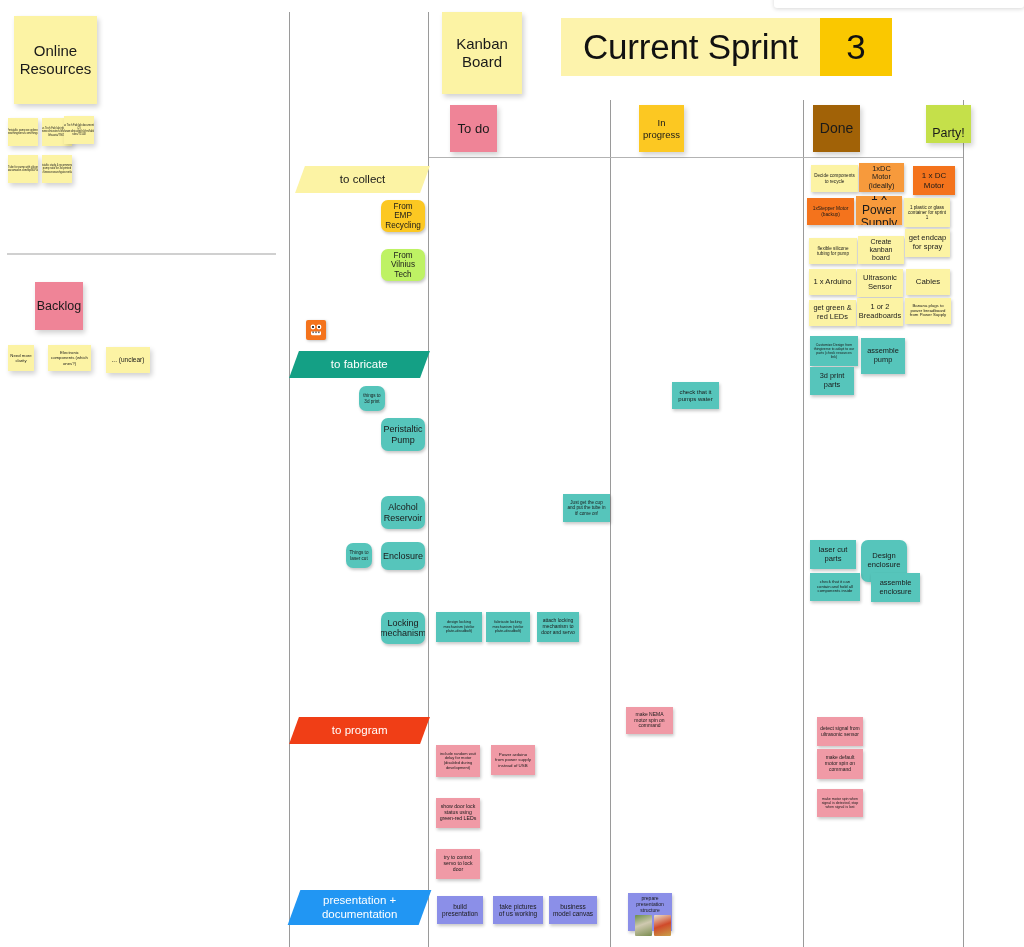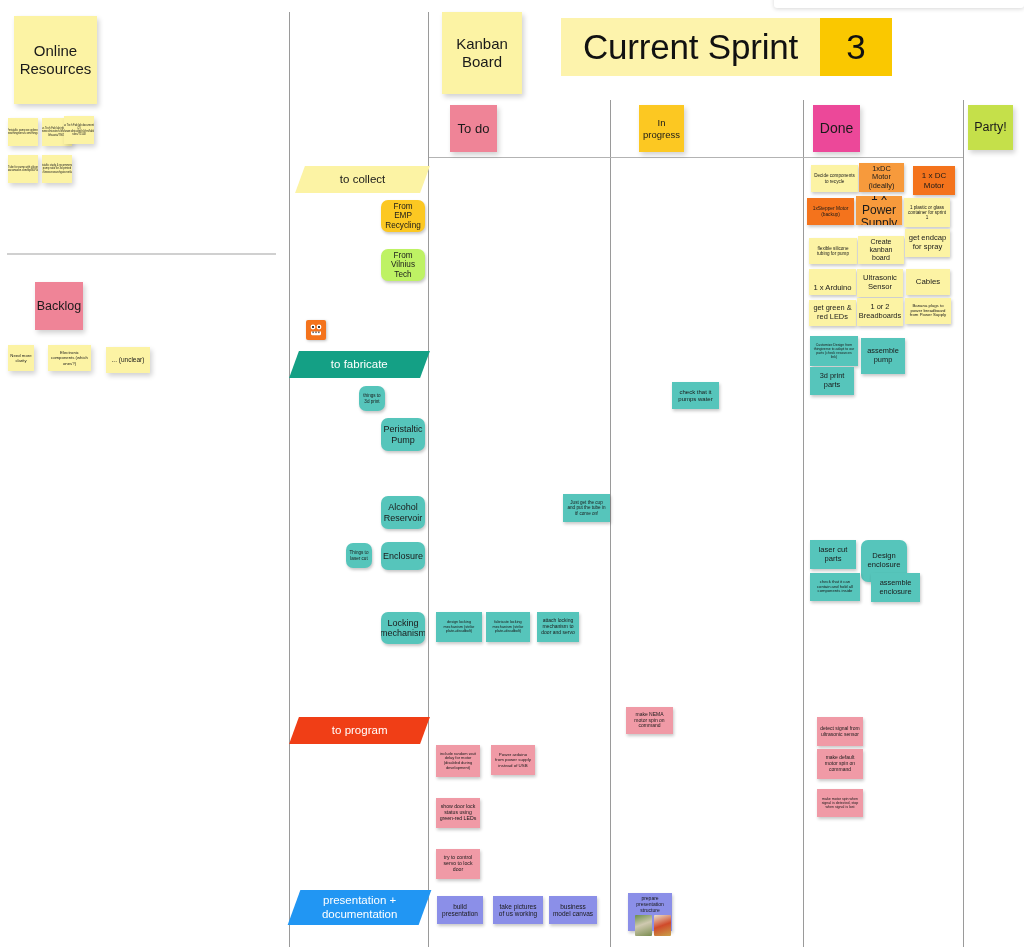--- a/index.html
+++ b/index.html
@@ -138,24 +138,24 @@
     <div class="sprint-num">3</div>
   </div>
 
   <div class="note" style="left:450px; top:105px; width:47px; height:47px; background:#ef8497; font-size:13px;">
     <span>To do</span>
   </div>
   <div class="note" style="left:639px; top:105px; width:45px; height:47px; background:#fcc822; flex-direction:column; font-size:9.5px;">
     <span>In</span>
     <span>progress</span>
   </div>
-  <div class="note" style="left:813px; top:105px; width:47px; height:47px; background:#ec4899; font-size:14px;">
+  <div class="note" style="left:813px; top:105px; width:47px; height:47px; background:#a16207; font-size:14px;">
     <span>Done</span>
   </div>
-  <div class="note" style="left:968px; top:105px; width:45px; height:45px; background:#c5e04a; font-size:12.5px;">
+  <div class="note" style="left:926px; top:105px; width:45px; height:38px; background:#c5e04a; font-size:12.5px;align-items:flex-end;">
     <span>Party!</span>
   </div>
 
   <div class="lane" style="left:300px; top:166px; width:125px; height:27px; background:#fcf3a4;">
     <span>to collect</span>
   </div>
   <div class="lane" style="left:294px; top:351px; width:131px; height:27px; background:#14a085; color:#fff;">
     <span>to fabricate</span>
   </div>
   <div class="lane" style="left:294px; top:717px; width:131px; height:27px; background:#f03e16; color:#fff;">
@@ -279,21 +279,21 @@
   <div class="card" style="left:809px; top:238px; width:48px; height:26px; background:#fcf3a4; font-size:4.6px;">
     <span>flexible silicone tubing for pump</span>
   </div>
   <div class="card" style="left:858px; top:236px; width:46px; height:28px; background:#fcf3a4; font-size:7px;">
     <span>Create kanban board</span>
   </div>
   <div class="card" style="left:905px; top:229px; width:45px; height:28px; background:#fcf3a4; font-size:7.6px;">
     <span>get endcap for spray</span>
   </div>
 
-  <div class="card" style="left:809px; top:269px; width:47px; height:26px; background:#fcf3a4; font-size:7.6px;align-items:flex-end;">
+  <div class="card" style="left:809px; top:269px; width:47px; height:26px; background:#fcf3a4; font-size:7.6px;">
     <span>1 x Arduino</span>
   </div>
   <div class="card" style="left:857px; top:269px; width:46px; height:28px; background:#fcf3a4; font-size:7.6px;">
     <span>Ultrasonic Sensor</span>
   </div>
   <div class="card" style="left:906px; top:269px; width:44px; height:26px; background:#fcf3a4; font-size:7.8px;">
     <span>Cables</span>
   </div>
 
   <div class="card" style="left:809px; top:300px; width:47px; height:26px; background:#fcf3a4; font-size:7.4px;">

